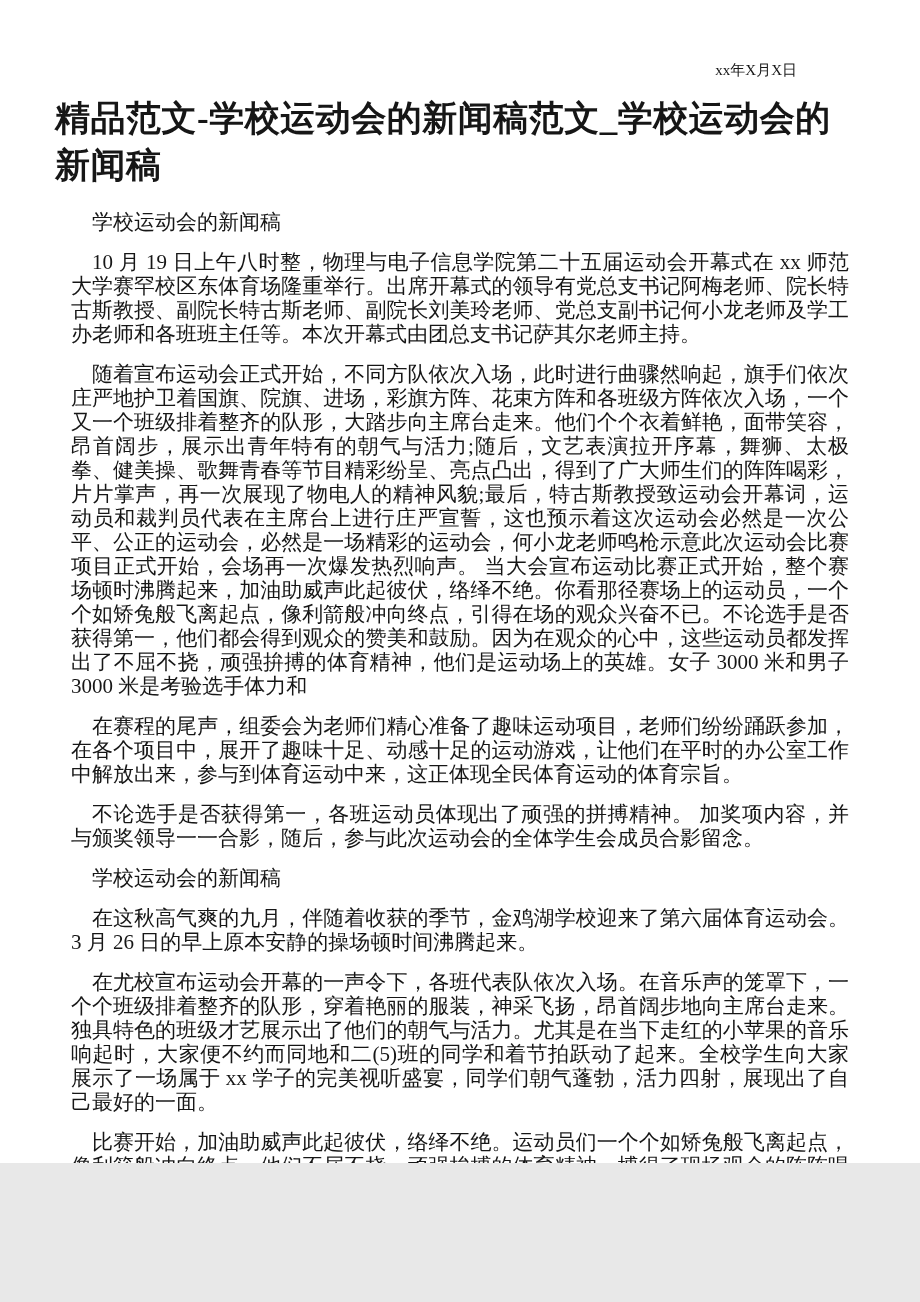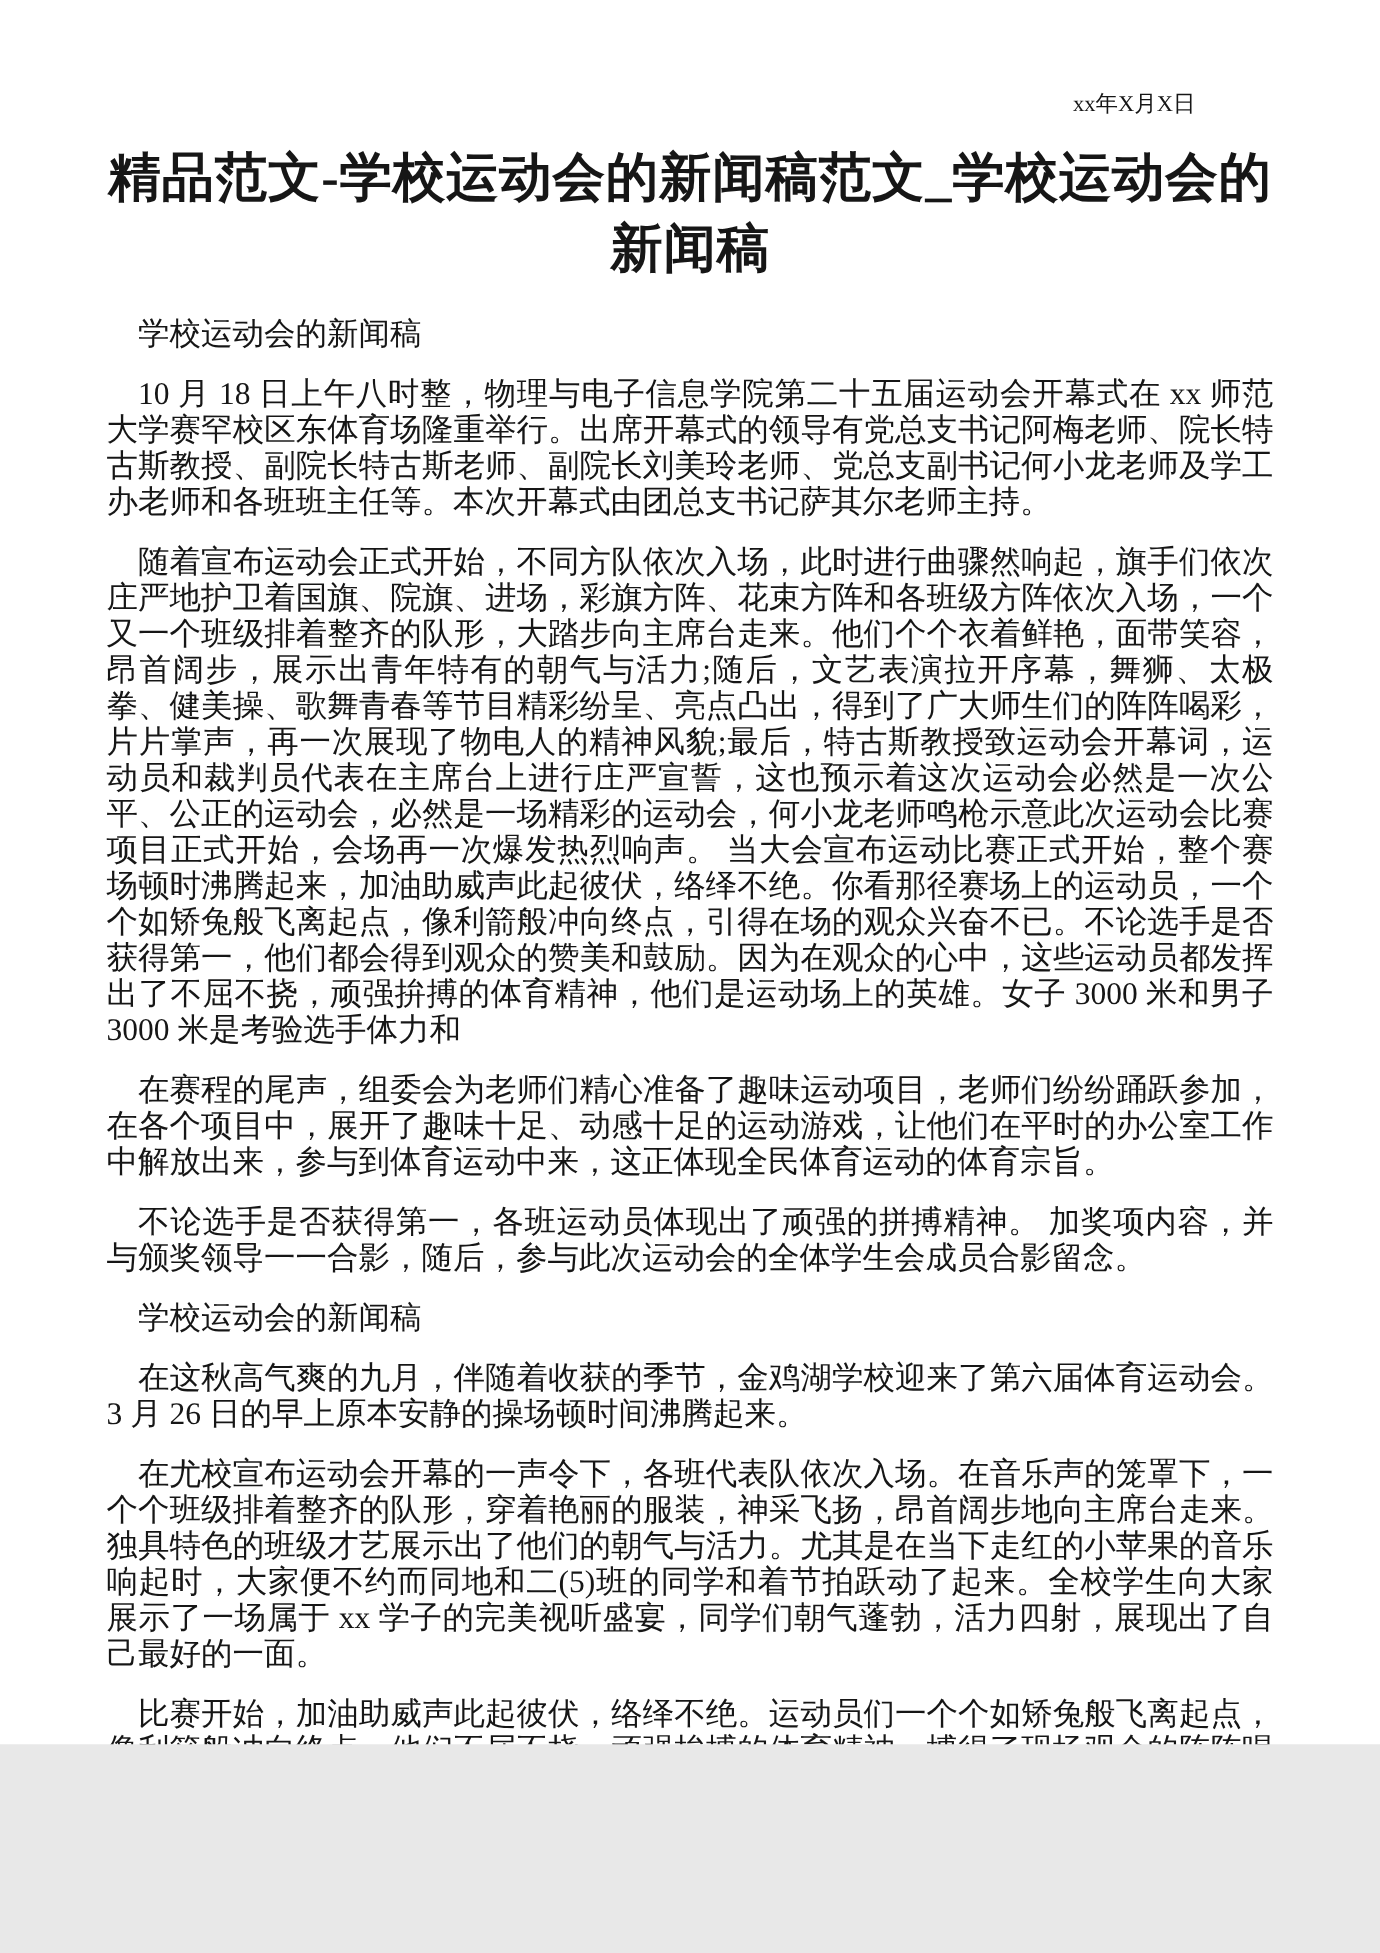--- a/index.html
+++ b/index.html
@@ -16,21 +16,21 @@
   .doc-date {
     position: absolute;
     top: 61px;
     right: 123px;
     font-size: 15px;
     line-height: 18px;
     white-space: nowrap;
   }
   .doc-title {
     margin: 95px 55px 0 55px;
-    text-align: center;
+    text-align: left;
     font-size: 35px;
     line-height: 47px;
     font-weight: bold;
     letter-spacing: 0.5px;
   }
   .doc-body {
     margin: 21px 55px 0 55px;
     font-size: 21px;
     line-height: 24px;
     text-align: justify;
@@ -44,21 +44,21 @@
   }
 </style>
 </head>
 <body>
 
 <div class="page">
   <div class="doc-date">xx年X月X日</div>
   <h1 class="doc-title">精品范文-学校运动会的新闻稿范文_学校运动会的新闻稿</h1>
   <div class="doc-body">
     <p>学校运动会的新闻稿</p>
-    <p>10 月 18 日上午八时整，物理与电子信息学院第二十五届运动会开幕式在 xx 师范大学赛罕校区东体育场隆重举行。出席开幕式的领导有党总支书记阿梅老师、院长特古斯教授、副院长特古斯老师、副院长刘美玲老师、党总支副书记何小龙老师及学工办老师和各班班主任等。本次开幕式由团总支书记萨其尔老师主持。</p>
+    <p>10 月 19 日上午八时整，物理与电子信息学院第二十五届运动会开幕式在 xx 师范大学赛罕校区东体育场隆重举行。出席开幕式的领导有党总支书记阿梅老师、院长特古斯教授、副院长特古斯老师、副院长刘美玲老师、党总支副书记何小龙老师及学工办老师和各班班主任等。本次开幕式由团总支书记萨其尔老师主持。</p>
     <p>随着宣布运动会正式开始，不同方队依次入场，此时进行曲骤然响起，旗手们依次庄严地护卫着国旗、院旗、进场，彩旗方阵、花束方阵和各班级方阵依次入场，一个又一个班级排着整齐的队形，大踏步向主席台走来。他们个个衣着鲜艳，面带笑容，昂首阔步，展示出青年特有的朝气与活力;随后，文艺表演拉开序幕，舞狮、太极拳、健美操、歌舞青春等节目精彩纷呈、亮点凸出，得到了广大师生们的阵阵喝彩，片片掌声，再一次展现了物电人的精神风貌;最后，特古斯教授致运动会开幕词，运动员和裁判员代表在主席台上进行庄严宣誓，这也预示着这次运动会必然是一次公平、公正的运动会，必然是一场精彩的运动会，何小龙老师鸣枪示意此次运动会比赛项目正式开始，会场再一次爆发热烈响声。 当大会宣布运动比赛正式开始，整个赛场顿时沸腾起来，加油助威声此起彼伏，络绎不绝。你看那径赛场上的运动员，一个个如矫兔般飞离起点，像利箭般冲向终点，引得在场的观众兴奋不已。不论选手是否获得第一，他们都会得到观众的赞美和鼓励。因为在观众的心中，这些运动员都发挥出了不屈不挠，顽强拚搏的体育精神，他们是运动场上的英雄。女子 3000 米和男子 3000 米是考验选手体力和</p>
     <p>在赛程的尾声，组委会为老师们精心准备了趣味运动项目，老师们纷纷踊跃参加，在各个项目中，展开了趣味十足、动感十足的运动游戏，让他们在平时的办公室工作中解放出来，参与到体育运动中来，这正体现全民体育运动的体育宗旨。</p>
     <p>不论选手是否获得第一，各班运动员体现出了顽强的拼搏精神。 加奖项内容，并与颁奖领导一一合影，随后，参与此次运动会的全体学生会成员合影留念。</p>
     <p>学校运动会的新闻稿</p>
     <p>在这秋高气爽的九月，伴随着收获的季节，金鸡湖学校迎来了第六届体育运动会。3 月 26 日的早上原本安静的操场顿时间沸腾起来。</p>
     <p>在尤校宣布运动会开幕的一声令下，各班代表队依次入场。在音乐声的笼罩下，一个个班级排着整齐的队形，穿着艳丽的服装，神采飞扬，昂首阔步地向主席台走来。独具特色的班级才艺展示出了他们的朝气与活力。尤其是在当下走红的小苹果的音乐响起时，大家便不约而同地和二(5)班的同学和着节拍跃动了起来。全校学生向大家展示了一场属于 xx 学子的完美视听盛宴，同学们朝气蓬勃，活力四射，展现出了自己最好的一面。</p>
     <p>比赛开始，加油助威声此起彼伏，络绎不绝。运动员们一个个如矫兔般飞离起点，像利箭般冲向终点，他们不屈不挠，顽强拚搏的体育精神，博得了现场观众的阵阵喝彩。因为在老师和同学们的心中，他们是赛场上的英雄，xx 湖学校的刘 xx。接下来的女子 800 米和男子 1500 米比赛更是让人</p>
   </div>
 </div>
 

